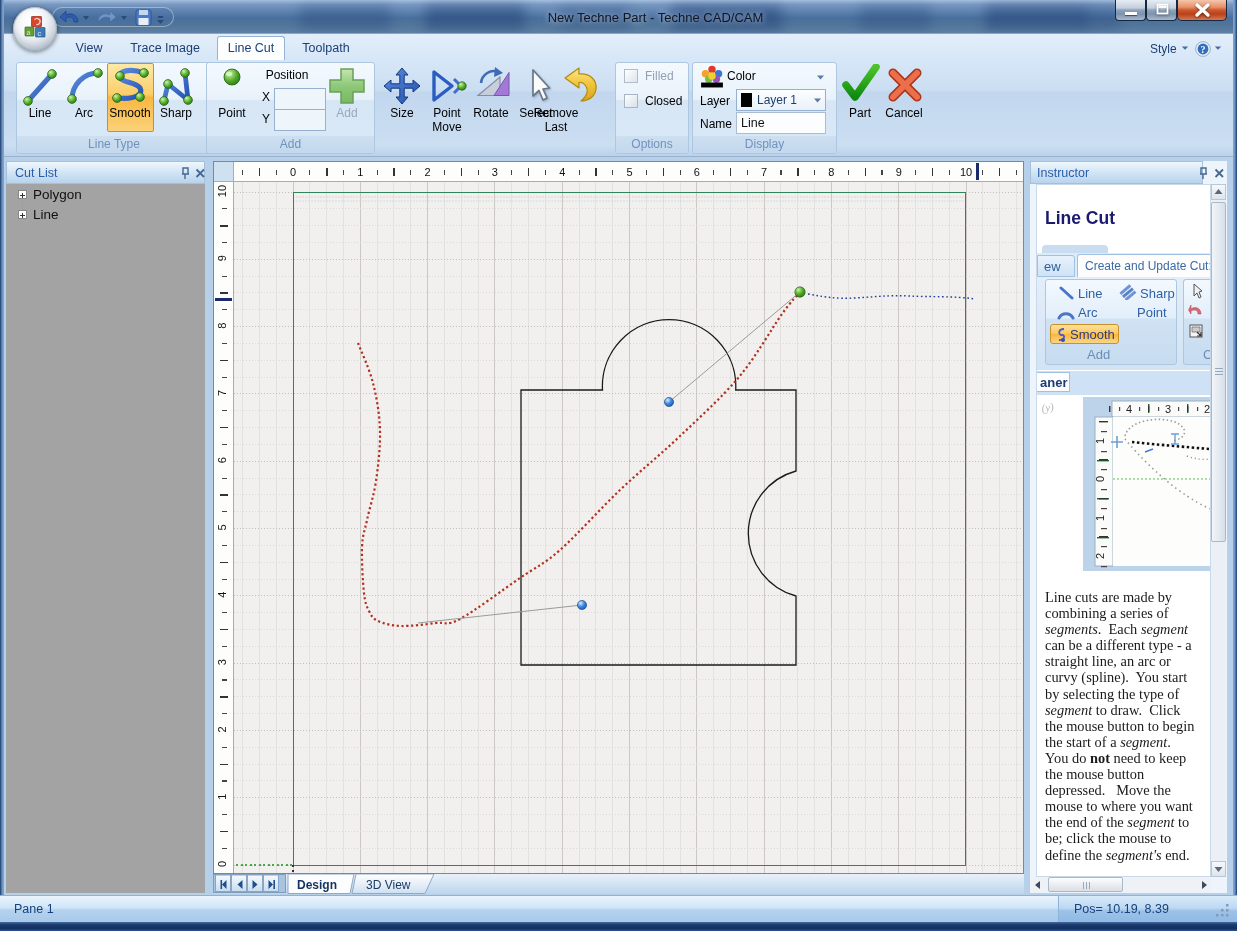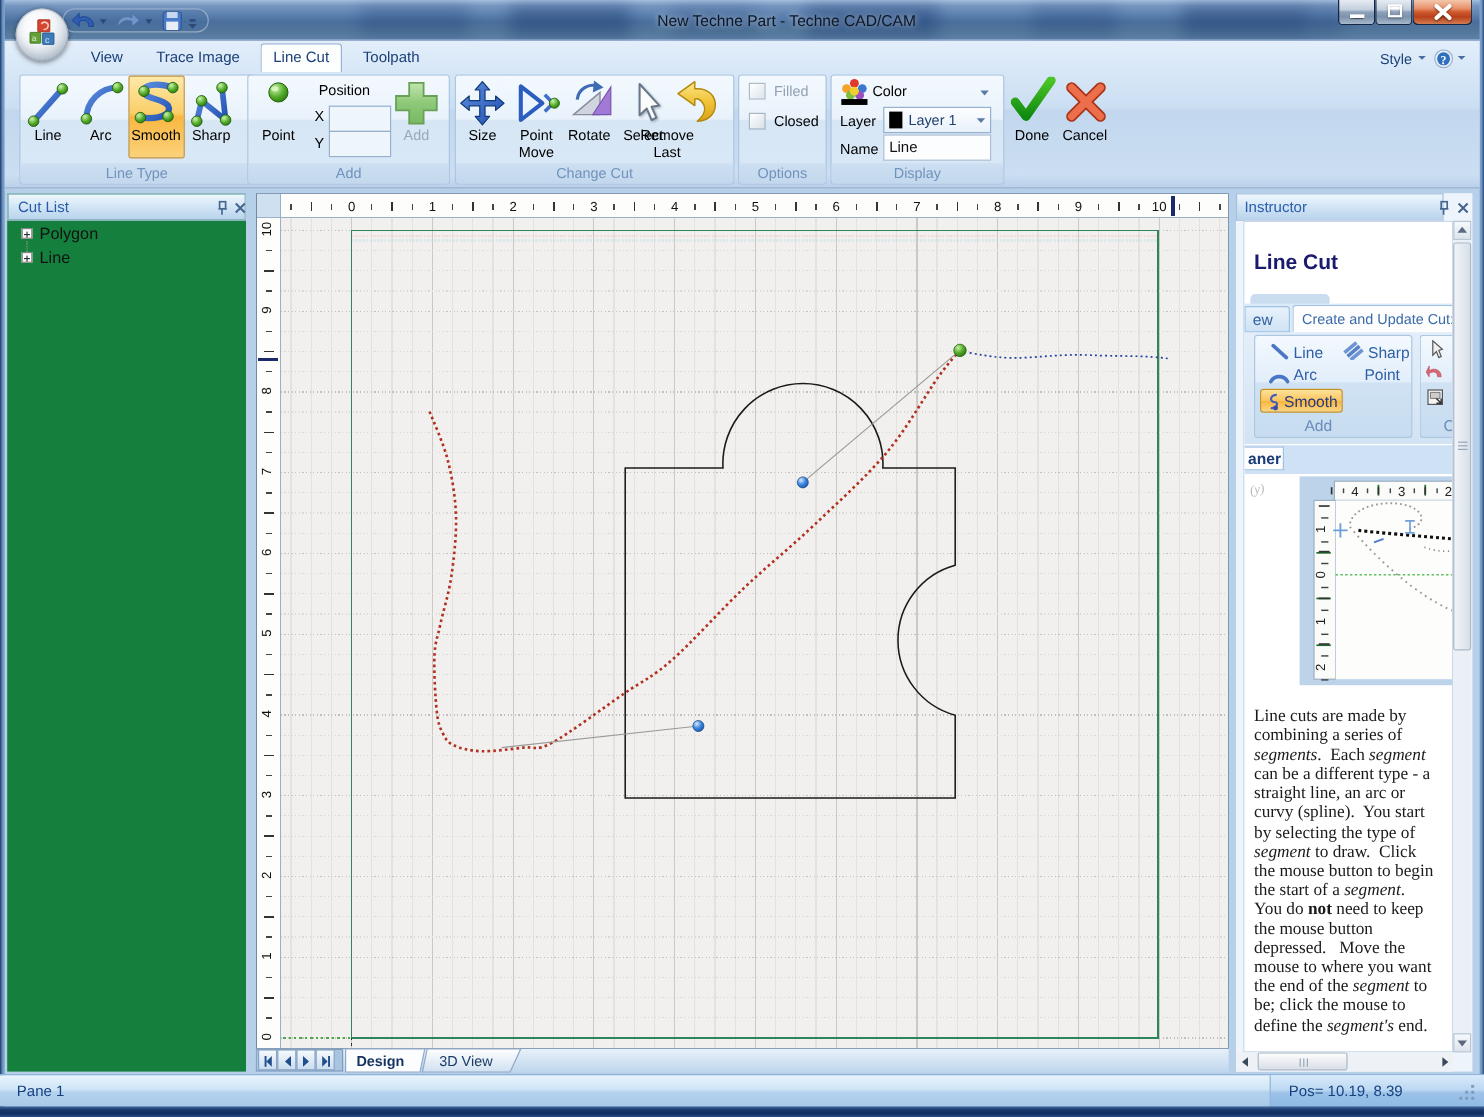--- a/index.html
+++ b/index.html
@@ -77,23 +77,20 @@
         <path d="M1,2 l4,4 l4,-4 Z" fill="#4a6ca0" transform="scale(0.8)"></path>
       </svg></div>
   </div>
 <div class="abs" style="left:0;top:0;width:1237px;height:158px;pointer-events:none">
     <div class="grp" style="left:16px;width:196px">
       <div class="grplab">Line Type</div>
     </div>
     <div class="grp" style="left:206px;width:169px">
       <div class="grplab">Add</div>
     </div>
-    <div class="grp" style="left:379px;width:233px">
-      <div class="grplab">Change Cut</div>
-    </div>
     <div class="grp" style="left:615px;width:74px">
       <div class="grplab">Options</div>
     </div>
     <div class="grp" style="left:692px;width:145px">
       <div class="grplab">Display</div>
     </div>
     <div class="abs" style="left:107px;top:63px;width:47px;height:69px;border:1px solid #c39137;border-radius:2px;background:linear-gradient(180deg,#fde9a8 0%,#fbce69 45%,#f9b741 50%,#fbd27a 100%)"></div>
     <div class="abs" style="left:20px;top:66px;width:40px;height:40px"><svg width="40" height="40" viewBox="0 0 40 40">
         <defs>
           <radialGradient id="gb" cx="0.35" cy="0.3" r="0.85">
@@ -285,29 +282,29 @@
     </div>
     <div class="abs" style="left:842px;top:64px;width:38px;height:38px"><svg width="40" height="40" viewBox="0 0 40 40">
         <defs>
           <linearGradient id="dg" x1="0" y1="0" x2="0" y2="1">
             <stop offset="0" stop-color="#4cc428"></stop>
             <stop offset="1" stop-color="#0f8a10"></stop>
           </linearGradient>
         </defs>
         <path d="M4,21 L13,33 L34,3" fill="none" stroke="url(#dg)" stroke-width="7.5" stroke-linecap="round" stroke-linejoin="round"></path>
       </svg></div>
-    <div class="icolab" style="left:830px;top:107px;width:60px">Done</div>
+    <div class="icolab" style="left:830px;top:107px;width:60px">Part</div>
     <div class="abs" style="left:886px;top:66px;width:36px;height:36px"><svg width="40" height="40" viewBox="0 0 40 40">
         <path d="M7,7 L31,31 M31,7 L7,31" stroke="#aa3518" stroke-width="9" stroke-linecap="round"></path>
         <path d="M7,7 L31,31 M31,7 L7,31" stroke="#ed6e4a" stroke-width="6" stroke-linecap="round"></path>
       </svg></div>
     <div class="icolab" style="left:874px;top:107px;width:60px">Cancel</div>
     <div class="abs" style="left:4px;top:156px;width:1229px;height:1px;background:#9ab2cf"></div>
   </div>
-<div class="abs" style="left:6px;top:161px;width:199px;height:732px;background:#15803d">
+<div class="abs" style="left:6px;top:161px;width:199px;height:732px;background:#a3a3a3">
     <div class="abs" style="left:0;top:0;width:199px;height:23px;background:linear-gradient(180deg,#eff7fd 0%,#cfe3f4 55%,#b8d3ec 100%);border:1px solid #a5c0dc;font-size:12.5px;color:#2a5caa">
       <span style="position:absolute;left:8px;top:4px">Cut List</span>
       <svg class="abs" style="left:172px;top:5px" width="12" height="13">
         <path d="M4,1 h5 v6 h-5 Z M3,7 h7 M6,7 v5" stroke="#46688f" stroke-width="1.4" fill="none"></path>
       </svg>
       <svg class="abs" style="left:188px;top:6px" width="11" height="11">
         <path d="M1.5,1.5 L9,9 M9,1.5 L1.5,9" stroke="#46688f" stroke-width="1.8"></path>
       </svg>
     </div>
     <div class="abs" style="left:12px;top:29px;width:9px;height:9px;border:1px solid #888;background:#fff">

